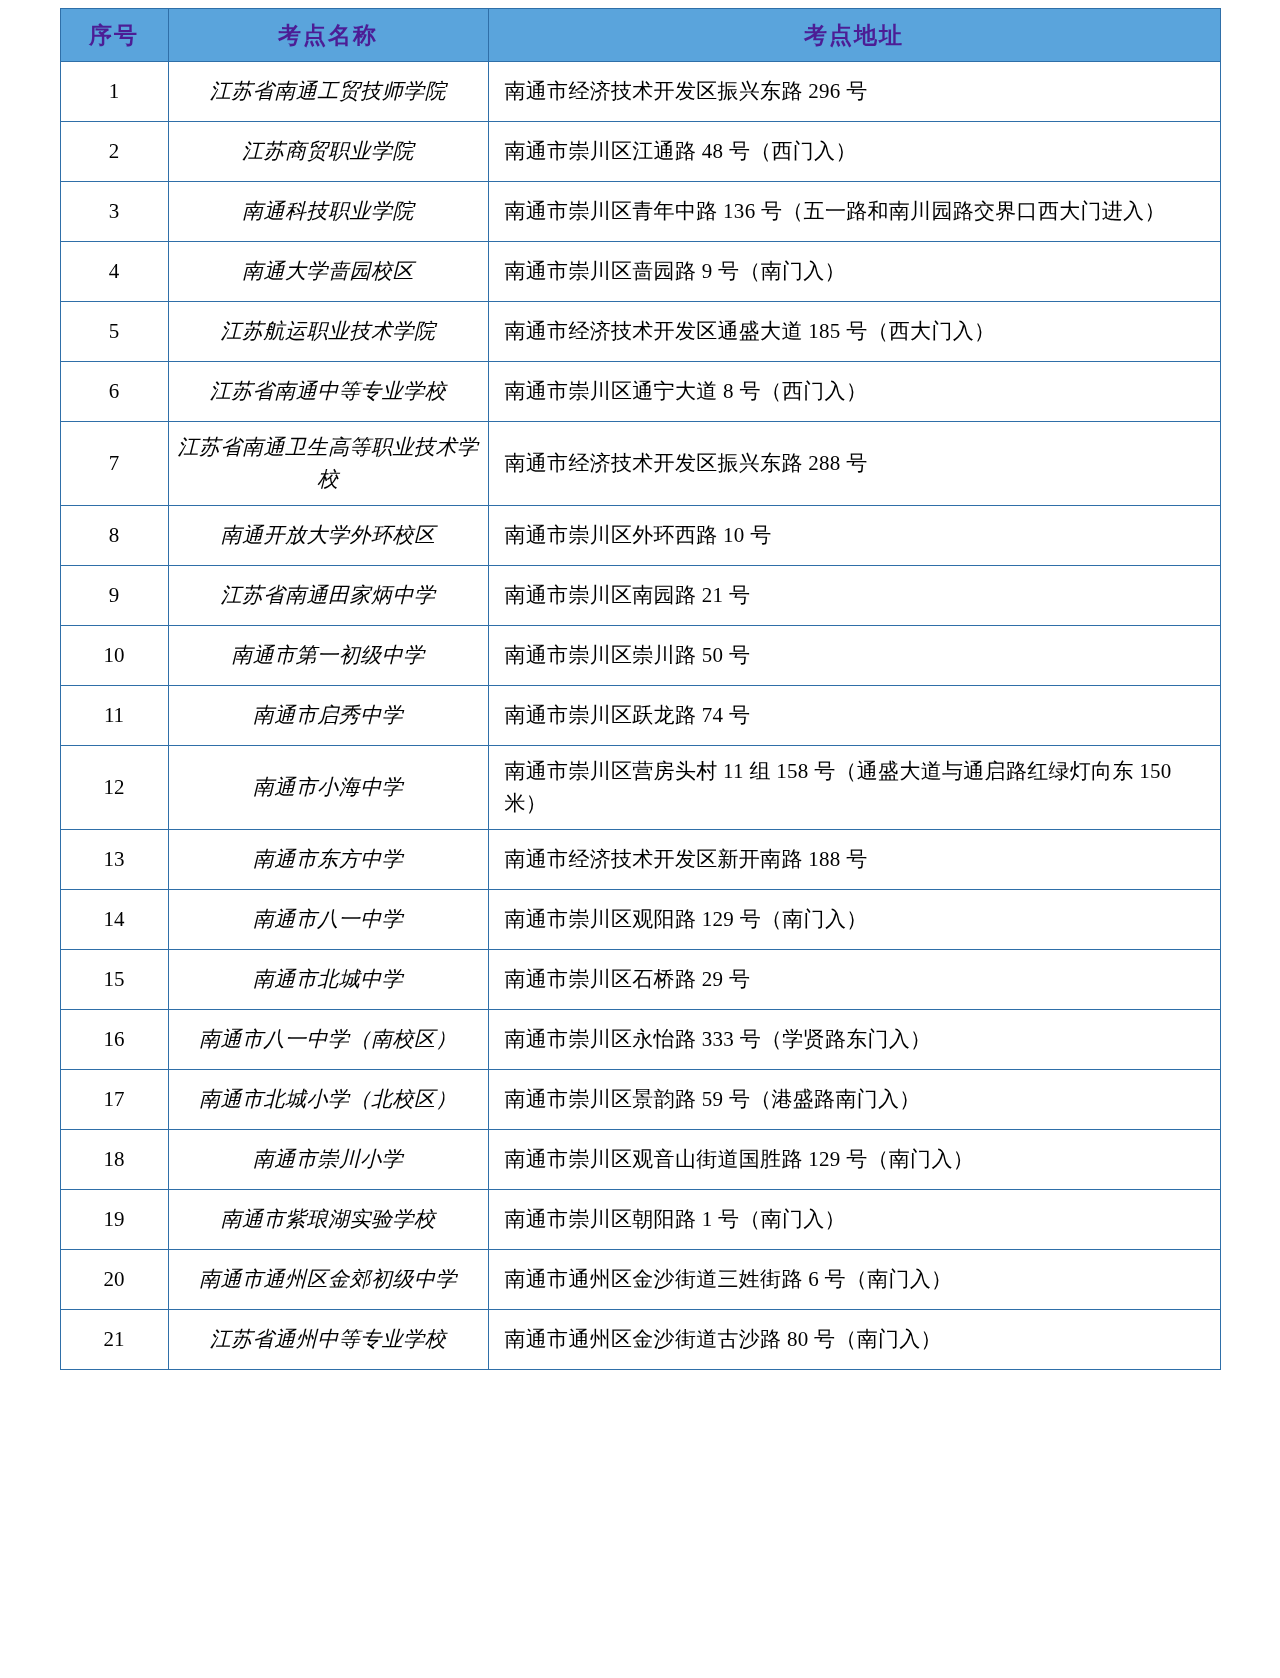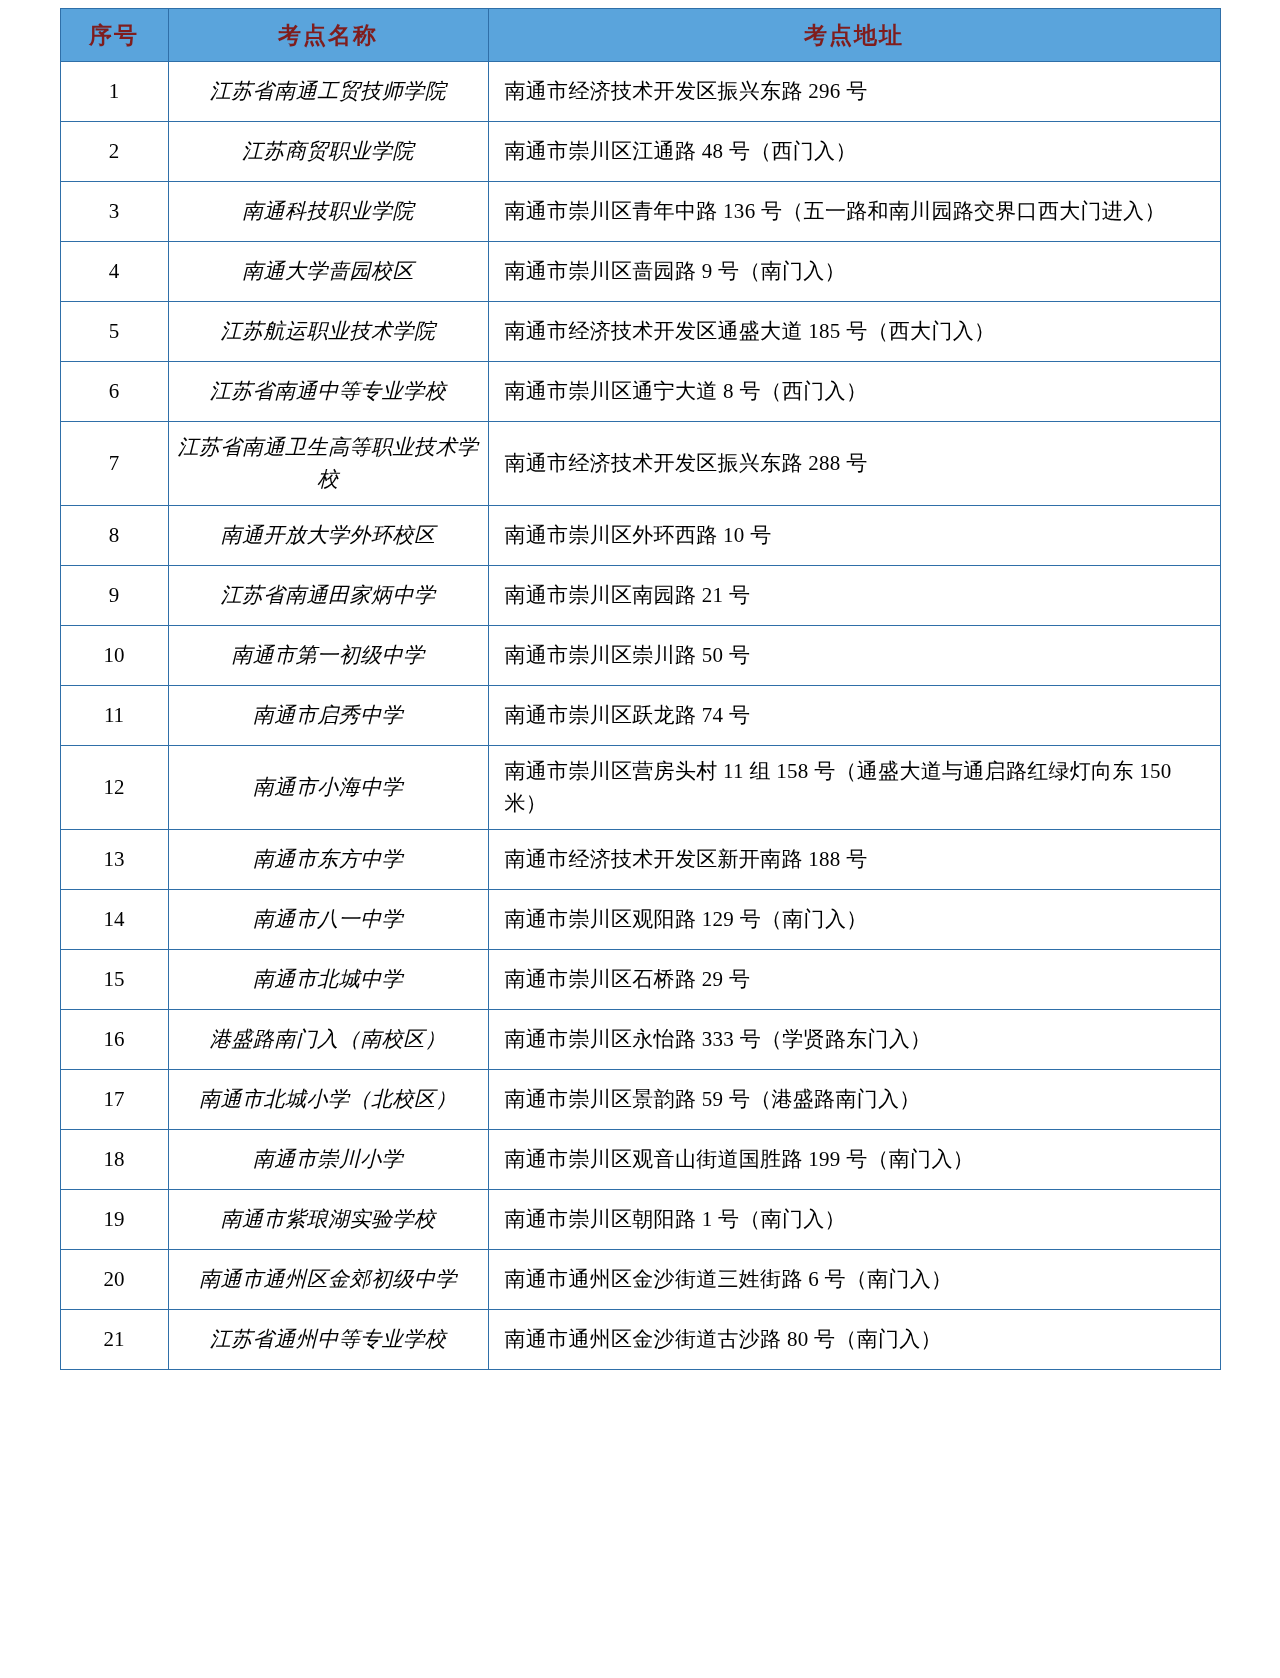--- a/index.html
+++ b/index.html
@@ -26,21 +26,21 @@
     width: 1160px;
     margin: 0 auto;
     border: 1px solid #2f6fa8;
   }
   table.exam-table col.c-index { width: 108px; }
   table.exam-table col.c-name  { width: 320px; }
   table.exam-table col.c-addr  { width: 732px; }
 
   thead th {
     background: #5aa4dc;
-    color: #7f1d1d;
+    color: #4c1d95;
     font-weight: bold;
     font-size: 23px;
     letter-spacing: 2px;
     border: 1px solid #2f6fa8;
     height: 48px;
     padding: 2px 6px;
     text-align: center;
     vertical-align: middle;
   }
   tbody td {
@@ -156,32 +156,32 @@
           <td class="name">南通市八一中学</td>
           <td class="addr">南通市崇川区观阳路 129 号（南门入）</td>
         </tr>
         <tr>
           <td class="idx">15</td>
           <td class="name">南通市北城中学</td>
           <td class="addr">南通市崇川区石桥路 29 号</td>
         </tr>
         <tr>
           <td class="idx">16</td>
-          <td class="name">港盛路南门入（南校区）</td>
+          <td class="name">南通市八一中学（南校区）</td>
           <td class="addr">南通市崇川区永怡路 333 号（学贤路东门入）</td>
         </tr>
         <tr>
           <td class="idx">17</td>
           <td class="name">南通市北城小学（北校区）</td>
           <td class="addr">南通市崇川区景韵路 59 号（港盛路南门入）</td>
         </tr>
         <tr>
           <td class="idx">18</td>
           <td class="name">南通市崇川小学</td>
-          <td class="addr">南通市崇川区观音山街道国胜路 199 号（南门入）</td>
+          <td class="addr">南通市崇川区观音山街道国胜路 129 号（南门入）</td>
         </tr>
         <tr>
           <td class="idx">19</td>
           <td class="name">南通市紫琅湖实验学校</td>
           <td class="addr">南通市崇川区朝阳路 1 号（南门入）</td>
         </tr>
         <tr>
           <td class="idx">20</td>
           <td class="name">南通市通州区金郊初级中学</td>
           <td class="addr">南通市通州区金沙街道三姓街路 6 号（南门入）</td>

